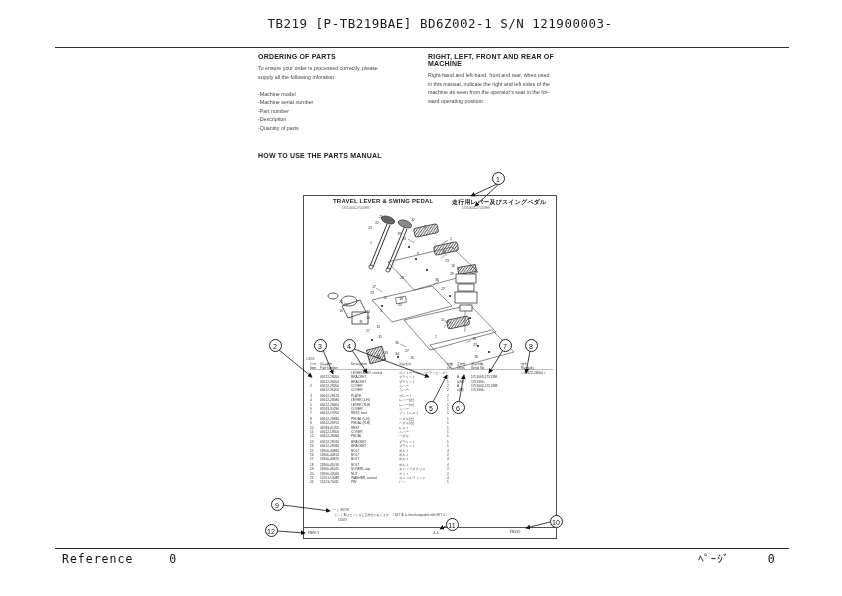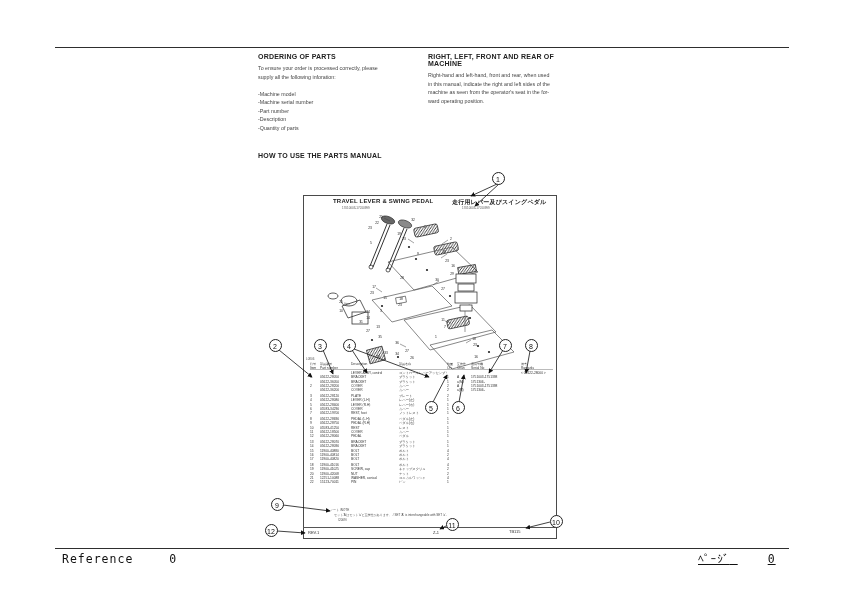--- a/index.html
+++ b/index.html
@@ -48,20 +48,21 @@
   svg.overlay{position:absolute;left:0;top:0;pointer-events:none;z-index:2;}
   
   .pfoot{font-size:11.5px;letter-spacing:1px;color:#111;white-space:nowrap;}
 </style>
 </head>
 <body>
 
 <div class="page">
 
   <div class="title-wrap mono">
+    <div class="title1">TB219 [P-TB219BAE] BD6Z002-1 S/N 121900003-</div>
   </div>
   <div class="rule" style="top:47px;left:55px;width:734px;"></div>
 
   <div class="abs" style="left:258px;top:53px;">
     <div class="h7">ORDERING OF PARTS</div>
     <div class="smalltxt" style="margin-top:4px;">
       <div>To ensure your order is processed correctly, please</div>
       <div>supply all the following inforation:</div>
       <div style="height:17px;"></div>
       <div>-Machine model</div>
@@ -319,21 +320,21 @@
   <div class="rule" style="top:527px;left:303px;width:252px;border-top-color:#555;"></div>
   <div class="abs bfoot" style="left:308px;top:530px;">REV.1</div>
   <div class="abs bfoot" style="left:433px;top:530px;">Z-1</div>
   <div class="abs bfoot" style="left:509px;top:529px;">TB115</div>
 
   <div class="rule" style="top:548px;left:55px;width:734px;"></div>
   <div class="abs pfoot mono" style="left:62px;top:552px;">
     <span>Reference</span>
     <span style="margin-left:28px;">0</span>
   </div>
-  <div class="abs pfoot mono" style="left:698px;top:552px;text-decoration:underline;">
+  <div class="abs pfoot mono" style="left:698px;top:552px;">
     <span>ﾍﾟｰｼﾞ</span>
     <span style="margin-left:30px;">0</span>
   </div>
 
 <div class="callout" style="left: 491.5px; top: 171.5px;">1</div>
     <div class="callout" style="left: 268.5px; top: 338.5px;">2</div>
     <div class="callout" style="left: 313.5px; top: 338.5px;">3</div>
     <div class="callout" style="left: 342.5px; top: 338.5px;">4</div>
     <div class="callout" style="left: 424.5px; top: 400.5px;">5</div>
     <div class="callout" style="left: 451.5px; top: 400.5px;">6</div>

